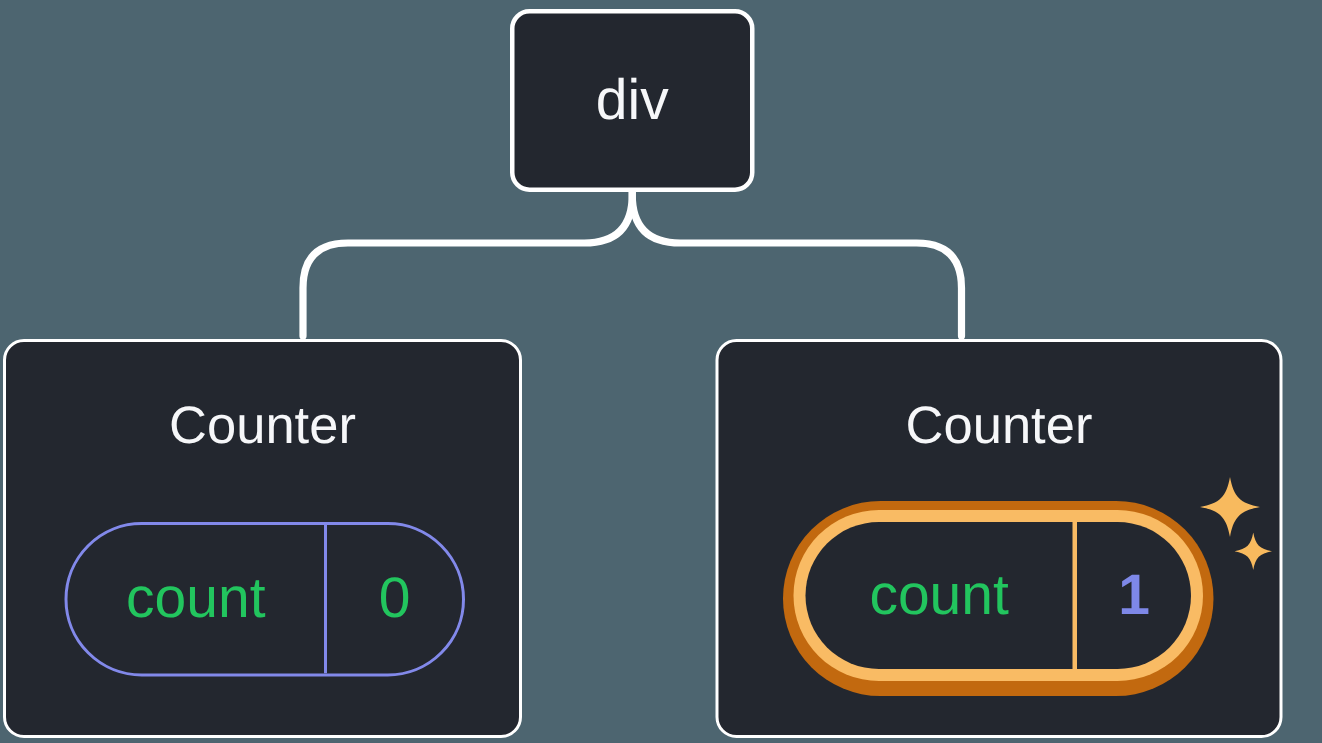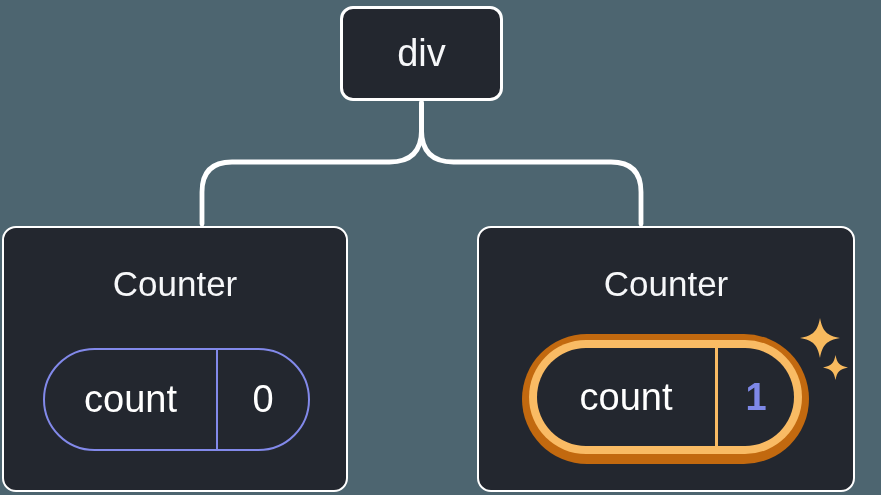--- a/index.html
+++ b/index.html
@@ -11,21 +11,21 @@
     overflow: hidden;
   }
   .canvas { position: absolute; inset: 0; }
 
   
   .connector { position: absolute; left: 0; top: 0; width: 881px; height: 495px; }
   .connector path { fill: none; stroke: #FFFFFF; stroke-width: 4.8; stroke-linecap: round; }
 
   
   .root-node {
-    position: absolute; left: 340px; top: 6px; width: 163px; height: 95px;
+    position: absolute; left: 340px; top: 6px; width: 163px; height: 122px;
     background: #23272F; border: 3px solid #FFFFFF; border-radius: 13px;
     box-sizing: border-box;
     display: flex; align-items: center; justify-content: center;
     color: #F6F7F9; font-size: 38px;
   }
 
   
   .card {
     position: absolute; top: 226px; height: 266px;
     background: #23272F; border: 2.5px solid #FFFFFF; border-radius: 14px;
@@ -40,21 +40,21 @@
   }
 
   
   .pill-plain {
     position: absolute; left: 39px; top: 120px; width: 267px; height: 103px;
     border: 2px solid #8289EA; border-radius: 52px;
     box-sizing: border-box; display: flex; overflow: hidden;
   }
   .pill-key, .pill-value {
     display: flex; align-items: center; justify-content: center;
-    font-size: 38px; color: #ffffff;
+    font-size: 38px; color: #22c55e;
   }
   .pill-plain .pill-key { flex: 1.9; }
   .pill-plain .pill-value { flex: 1; }
   .pill-plain .pill-divider { width: 2px; background: #8289EA; }
 
   
   .pill-outer {
     position: absolute; left: 43px; top: 106px; width: 287px; height: 130px;
     background: #C2690F; border-radius: 65px;
     padding: 6px 7px 10px 7px; box-sizing: border-box;

